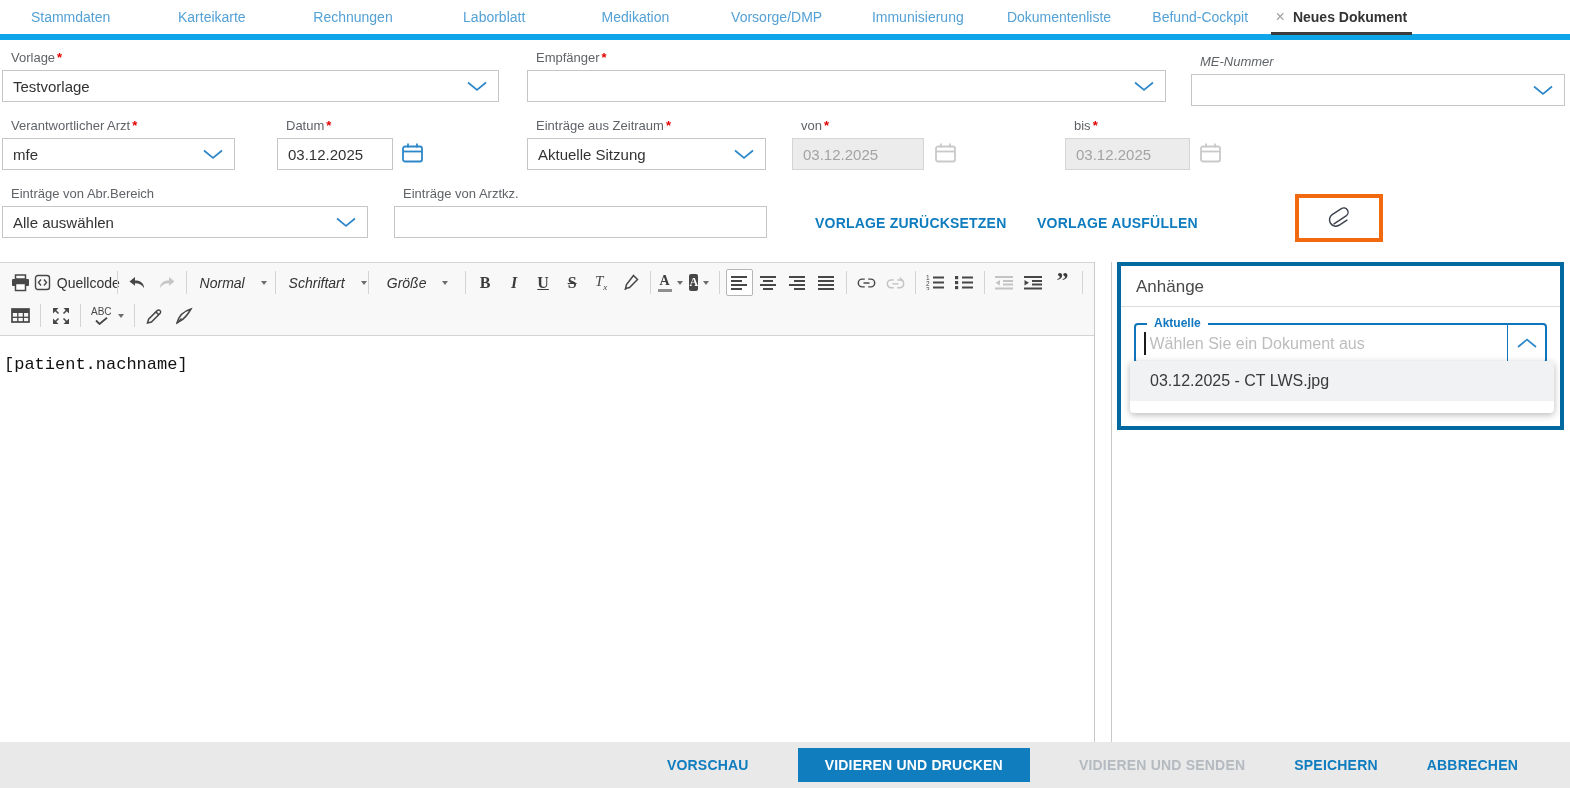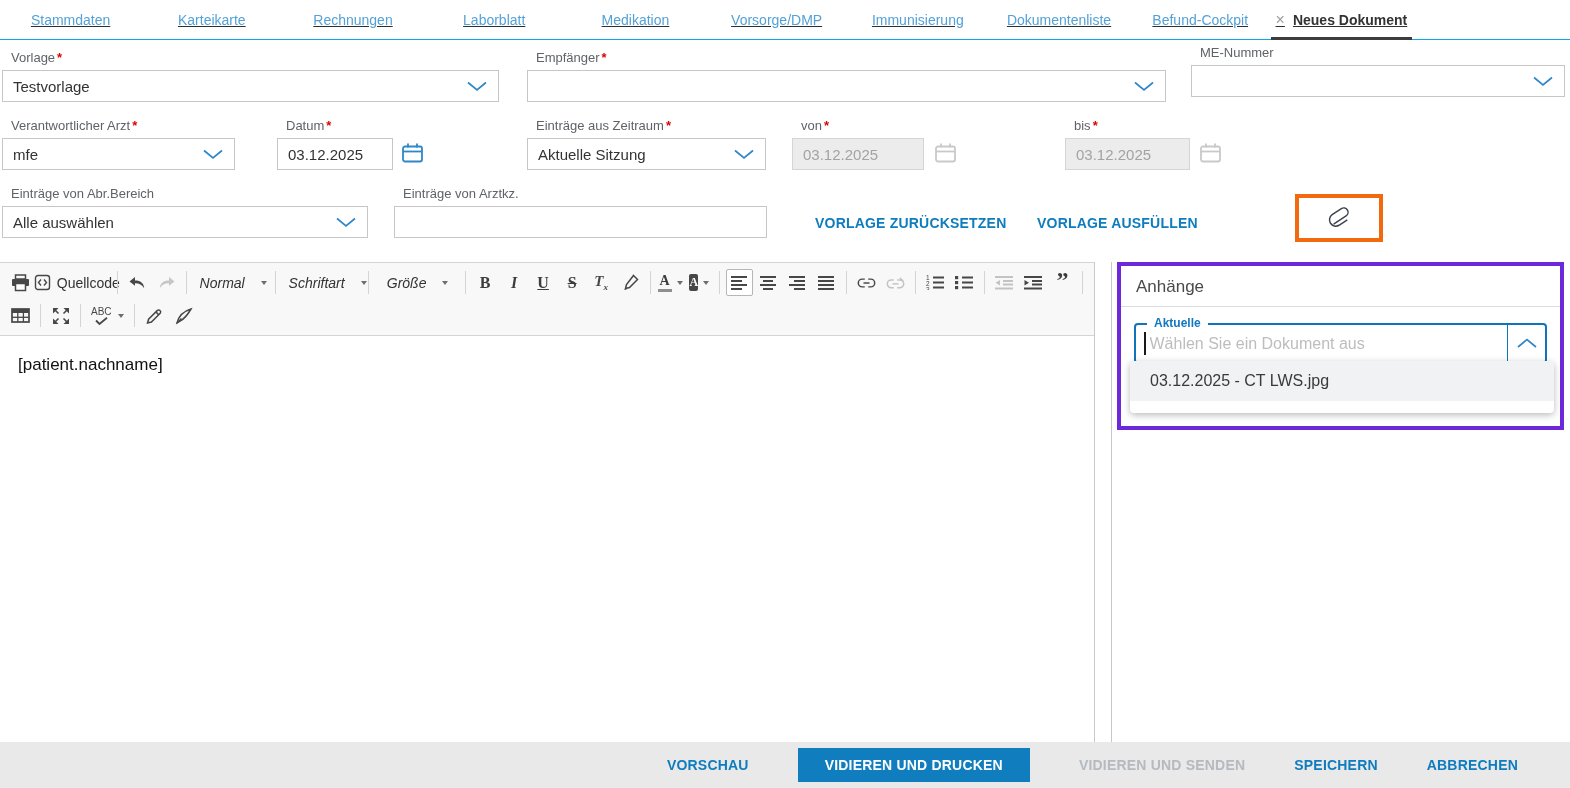--- a/index.html
+++ b/index.html
@@ -4,21 +4,21 @@
 <style>
   * { box-sizing: border-box; margin: 0; padding: 0; }
   html,body { width:1570px; height:788px; }
   body {
     font-family: "Liberation Sans", sans-serif;
     background:#fff; color:#2f2f2f; overflow:hidden; position:relative;
   }
   .page { position:relative; width:1570px; height:788px; background:#fff; }
 
   
-  .tabbar { position:absolute; top:0; left:0; width:1570px; height:40px; border-bottom:1px solid #0ea5e9;text-decoration:underline; }
+  .tabbar { position:absolute; top:0; left:0; width:1570px; height:40px; border-bottom:6px solid #0ea5e9; }
   .tabs-wrap { display:flex; width:1412px; height:100%; }
   .tab { flex:1; position:relative; display:flex; align-items:center; justify-content:center; gap:8px;
          font-size:14px; color:#54a1d6; cursor:pointer; white-space:nowrap; }
   .tab.active { color:#333; font-weight:bold; }
   .tab.active::after { content:""; position:absolute; left:0; right:0; bottom:-1px; height:3px; background:#3d3d3d; }
   .tab .x { color:#9aa0a6; font-weight:400; font-size:16px; line-height:1; }
 
   
   .flabel { font-size:13px; color:#5f6368; margin:0 0 5px 9px; white-space:nowrap; }
   .req { color:#e00000; margin-left:2px; font-weight:bold; }
@@ -50,36 +50,36 @@
   .tsep { width:1px; height:23px; background:#d4d4d4; margin:0 5px; flex:0 0 auto; }
   .tgap { width:10px; }
   .tdrop { display:flex; align-items:center; justify-content:space-between; height:27px;
            padding:0 6px 0 8px; font-size:14px; color:#333; background:none; border:none; cursor:pointer;font-style:italic; }
   .dd-arrow { width:0; height:0; border-left:3.5px solid transparent; border-right:3.5px solid transparent;
               border-top:4.5px solid #6d6d6d; margin-left:16px; }
   .glyph { font-family:"Liberation Serif", serif; font-size:16px; font-weight:bold; color:#3c3c3c; }
   .glyph.i { font-style:italic; font-weight:bold; }
   .glyph.u { text-decoration:underline; }
   .glyph.s { text-decoration:line-through; }
-  .txwrap { font-family:"Liberation Serif",serif; font-weight:bold; font-style:italic; font-size:15px; }
+  .txwrap { font-family:"Liberation Serif",serif; font-weight:normal; font-style:italic; font-size:15px; }
   .txwrap sub { font-size:9px; }
   .color-btn { display:flex; flex-direction:column; align-items:center; line-height:1; }
   .color-btn .bar { width:14px; height:3px; background:#8f8f8f; margin-top:1px; }
   .bgA { width:17px; height:17px; background:#474747; border-radius:2px; color:#fff;
          font-family:"Liberation Serif",serif; font-weight:bold; font-size:12px;
          display:flex; align-items:center; justify-content:center; }
   .quote { font-family:"Liberation Serif",serif; font-weight:bold; font-size:24px; line-height:8px; height:14px; color:#3c3c3c; }
   .abc-stack { display:flex; flex-direction:column; align-items:center; line-height:1; }
   .abc-stack .abc { font-size:10px; font-weight:normal; letter-spacing:0; color:#474747; }
-  .content-area { padding:19px 18px; font-family:Liberation Sans, sans-serif; font-size:17px; color:#111; }
+  .content-area { padding:19px 4px; font-family:Liberation Mono, monospace; font-size:17px; color:#111; }
 
   
   .vline { position:absolute; left:1111px; top:262px; height:480px; width:1px; background:#c9c9c9; }
   .attach-box { position:absolute; left:1117px; top:262px; width:447px; height:168px;
-                border:4px solid #6d28d9; background:#fff; padding:8px 13px 0 13px; }
+                border:4px solid #0369a1; background:#fff; padding:8px 13px 0 13px; }
   .attach-title { font-size:17px; color:#4a4a4a; padding:3px 0 9px 2px; }
   .attach-divider { height:1px; background:#dcdcdc; margin:0 -13px; }
   .outlined { position:relative; margin-top:16px; height:41px; border:2px solid #0f74ba; border-radius:4px;
               display:flex; align-items:center; background:#fff; }
   .float-label { position:absolute; top:-9px; left:11px; background:#fff; padding:0 7px;
                  font-size:12px; font-weight:bold; color:#1177c0; }
   .caret { width:1.5px; height:23px; background:#1a1a1a; margin-left:8px; flex:0 0 auto; }
   .outlined input { flex:1; border:none; outline:none; font-size:16px; color:#333; padding:0 4px; background:transparent; min-width:0; }
   .outlined input::placeholder { color:#bdbdbd; }
   .chev-btn { width:38px; align-self:stretch; border:none; border-left:1px solid #0f74ba; background:none;
@@ -157,21 +157,21 @@
     <div class="control">
       <span class="val"></span>
       <span class="chev">
         <svg width="22" height="11" viewBox="0 0 22 11" fill="none" stroke="#2e87c8" stroke-width="1.7">
             <polyline points="2,1.5 11,9 20,1.5"></polyline>
           </svg>
       </span>
     </div>
   </div>
 
-  <div class="fieldbox" style="left:1191px; top:45px; width:374px;">
+  <div class="fieldbox" style="left:1191px; top:54px; width:374px;font-style:italic;">
     <div class="flabel"><span>ME-Nummer</span></div>
     <div class="control">
       <span class="val"></span>
       <span class="chev">
         <svg width="22" height="11" viewBox="0 0 22 11" fill="none" stroke="#2e87c8" stroke-width="1.7">
             <polyline points="2,1.5 11,9 20,1.5"></polyline>
           </svg>
       </span>
     </div>
   </div>

